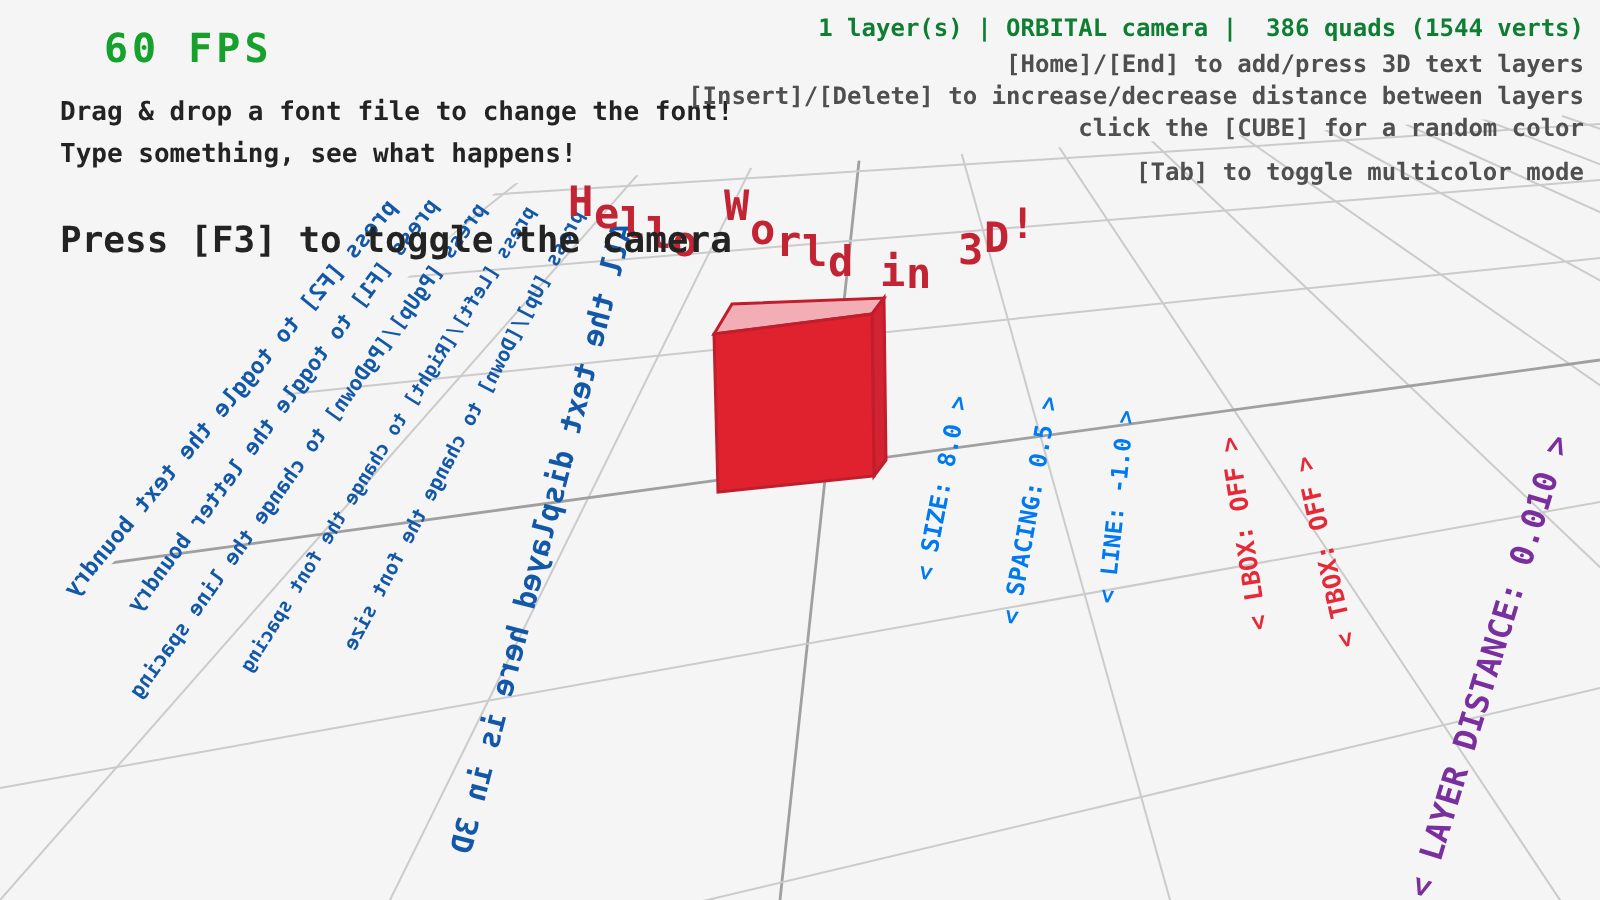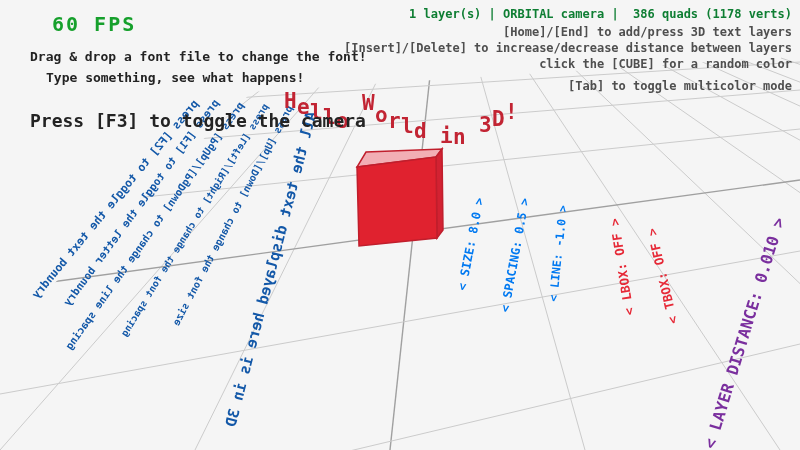--- a/index.html
+++ b/index.html
@@ -14,21 +14,21 @@
     transform-origin:0 0;line-height:1;letter-spacing:0;
   }
   #wave-text{position:absolute;left:284px;top:104px;width:260px;height:0;}
   #wave-text span{
     position:absolute;top:0;font-weight:bold;font-size:21px;line-height:1;
     color:var(--c-wave,#C22433);
   }
   .hud{position:absolute;line-height:1;white-space:pre;font-weight:bold;}
   #fps-counter{left:30px;top:14px;font-size:20px;letter-spacing:2px;color:var(--c-fps,#16A02C);margin-left:22px;}
   #hint-dragdrop{left:30px;top:50px;font-size:13px;color:var(--c-hint,#232323);text-align:center;}
-  #hint-type{left:30px;top:71px;font-size:13px;color:var(--c-hint,#232323);margin-left:16px;}
+  #hint-type{left:30px;top:71px;font-size:13px;color:var(--c-hint,#232323);}
   #hint-camera{left:30px;top:112px;font-size:18px;color:var(--c-hint,#232323);}
   .hud-right{right:8px;text-align:right;}
   #status-bar{top:8px;font-size:12px;color:var(--c-status,#0E7E33);}
   .help-line{font-size:12px;color:var(--c-help,#4F4F4F);}
   #help-0{top:26px;} #help-1{top:42px;} #help-2{top:58px;} #help-3{top:80px;}
 </style>
 </head>
 <body>
 
 <div id="stage">
@@ -109,19 +109,19 @@
       <span style="left: 195px; transform: translateY(11px);">3</span>
       <span style="left: 208px; transform: translateY(5px);">D</span>
       <span style="left: 221px; transform: translateY(-2px);">!</span>
     </div>
 
   <div class="hud" id="fps-counter">60 FPS</div>
   <div class="hud" id="hint-dragdrop">Drag &amp; drop a font file to change the font!</div>
   <div class="hud" id="hint-type">Type something, see what happens!</div>
   <div class="hud" id="hint-camera">Press [F3] to toggle the camera</div>
 
-  <div class="hud hud-right" id="status-bar">1 layer(s) | ORBITAL camera |  386 quads (1178 verts)</div>
+  <div class="hud hud-right" id="status-bar">1 layer(s) | ORBITAL camera |  386 quads (1544 verts)</div>
   <div class="hud hud-right help-line" id="help-0">[Home]/[End] to add/press 3D text layers</div>
   <div class="hud hud-right help-line" id="help-2">click the [CUBE] for a random color</div>
   <div class="hud hud-right help-line" id="help-1">[Insert]/[Delete] to increase/decrease distance between layers</div>
   <div class="hud hud-right help-line" id="help-3">[Tab] to toggle multicolor mode</div>
 
 </div>
 
 </body></html>

